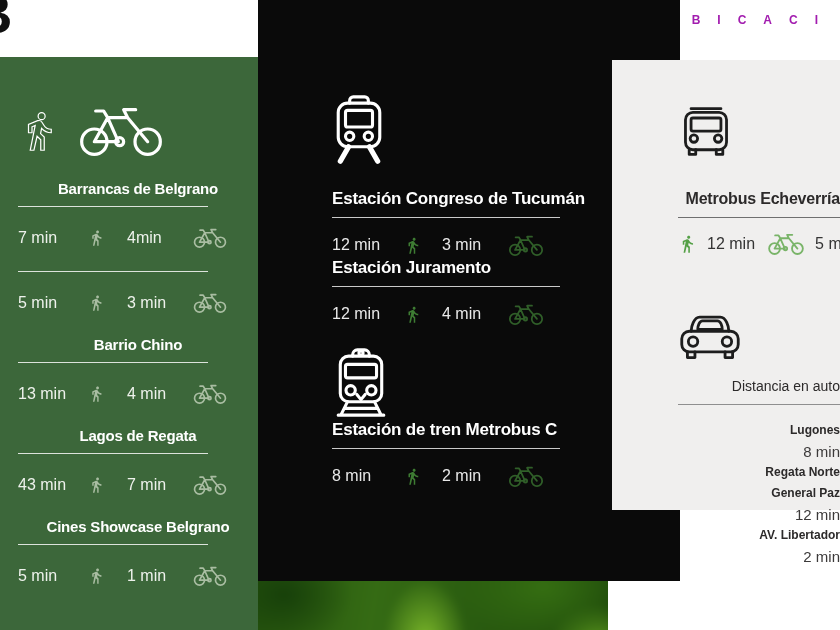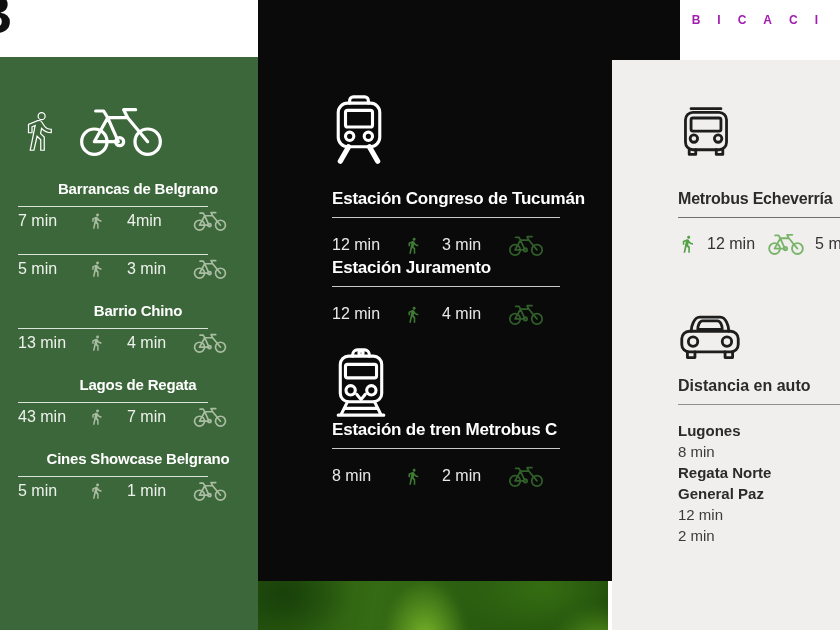--- a/index.html
+++ b/index.html
@@ -27,21 +27,21 @@
 
   
   .panel-walk{position:absolute;left:0;top:57px;width:258px;height:573px;background:var(--green);padding-left:18px;}
   .big-icons{margin-top:46px;height:56px;display:flex;align-items:center;gap:18px;color:#fff;}
   .big-walk{width:42px;height:56px;}
   .big-bike{width:86px;height:56px;}
   .place{margin-top:21px;}
   .place:first-of-type{margin-top:30px;}
   .place-title{font-size:15px;font-weight:bold;color:#fff;letter-spacing:-0.2px;line-height:18px;white-space:nowrap;text-align:center;}
   .place-line{margin-top:8px;width:190px;height:1px;background:rgba(255,255,255,0.82);}
-  .place-row{margin-top:2px;height:24px;display:flex;align-items:center;color:var(--green-row-text);font-size:16px;}
+  .place-row{margin-top:19px;height:24px;display:flex;align-items:center;color:var(--green-row-text);font-size:16px;}
   .place-row .t1{min-width:56px;}
   .place-row .t2{min-width:52px;margin-left:22px;}
   .place-row .walk-sm{width:17px;height:22px;color:var(--green-soft);margin-left:14px;flex:none;}
   .place-row .bike-sm{width:34px;height:22px;color:var(--green-soft);margin-left:14px;flex:none;}
 
   
   .panel-train{position:absolute;left:258px;top:0;width:422px;height:581px;background:var(--black);padding-left:74px;}
   .veh-icon{color:#fff;display:block;}
   .subway-icon{margin-top:92px;width:54px;height:72px;}
   .train-icon{margin-top:17px;width:58px;height:76px;}
@@ -59,33 +59,33 @@
   .photo-strip{position:absolute;left:258px;top:581px;width:350px;height:49px;overflow:hidden;background:#2a550f;}
   .photo-strip .ph{position:absolute;left:-6%;top:-20%;width:112%;height:160%;filter:blur(3px);
     background:
       radial-gradient(ellipse 60px 90px at 48% 90%, #7cb82a 0%, rgba(124,184,42,0) 70%),
       radial-gradient(ellipse 90px 70px at 12% 30%, #17400a 0%, rgba(23,64,10,0) 75%),
       radial-gradient(ellipse 120px 80px at 78% 20%, #356e12 0%, rgba(53,110,18,0) 70%),
       radial-gradient(ellipse 70px 60px at 92% 95%, #5d9a1e 0%, rgba(93,154,30,0) 70%),
       linear-gradient(100deg, #234f0c 0%, #356b14 35%, #2a5c10 60%, #1d470a 100%);}
 
   
-  .panel-transit{position:absolute;left:612px;top:60px;width:228px;height:570px;background:var(--gray);padding-left:66px;}
+  .panel-transit{position:absolute;left:612px;top:60px;width:228px;height:450px;background:var(--gray);padding-left:66px;text-align:right;}
   .bus-icon{margin-top:38px;width:56px;height:68px;color:#1d1d1d;display:block;}
   .car-icon{margin-top:45px;width:64px;height:64px;color:#1d1d1d;display:block;}
   .metrobus-title{margin-top:23px;font-size:16px;font-weight:bold;color:var(--dark-text);letter-spacing:-0.2px;line-height:20px;white-space:nowrap;}
   .metrobus-line{margin-top:8px;width:162px;height:1px;background:#6f6f6f;}
   .metrobus-row{margin-top:12px;height:28px;display:flex;align-items:center;color:#343434;font-size:16px;white-space:nowrap;}
   .metrobus-row .walk-sm{width:19px;height:24px;color:var(--walk-light);flex:none;}
   .metrobus-row .bike-sm{width:38px;height:24px;color:var(--bike-light);flex:none;margin-left:12px;}
   .metrobus-row span{margin-left:10px;}
-  .auto-title{margin-top:9px;font-size:16px;font-weight:bold;color:var(--dark-text);line-height:20px;white-space:nowrap;}
+  .auto-title{margin-top:9px;font-size:14px;font-weight:normal;color:var(--dark-text);line-height:20px;white-space:nowrap;}
   .auto-line{margin-top:8px;width:162px;height:1px;background:#8f8f8f;}
   .routes{margin-top:15px;}
-  .route-name{font-size:15px;font-weight:bold;color:var(--dark-text);line-height:21px;white-space:nowrap;}
+  .route-name{font-size:12px;font-weight:bold;color:var(--dark-text);line-height:21px;white-space:nowrap;}
   .route-time{font-size:15px;color:#3c3a3a;line-height:21px;white-space:nowrap;}
 
   .defs{position:absolute;width:0;height:0;overflow:hidden;}
   svg.stroke-ic *{fill:none;stroke:currentColor;}
 </style>
 </head>
 <body>
 
 <svg class="defs" aria-hidden="true">
   <defs>
@@ -307,17 +307,18 @@
 
     <div class="auto-title">Distancia en auto</div>
     <div class="auto-line"></div>
 
     <div class="routes">
       <div class="route-name">Lugones</div>
       <div class="route-time">8 min</div>
       <div class="route-name">Regata Norte</div>
       <div class="route-name">General Paz</div>
       <div class="route-time">12 min</div>
+      <div class="route-name">AV. Libertador</div>
       <div class="route-time">2 min</div>
     </div>
   </div>
 
 </div>
 
 </body></html>

